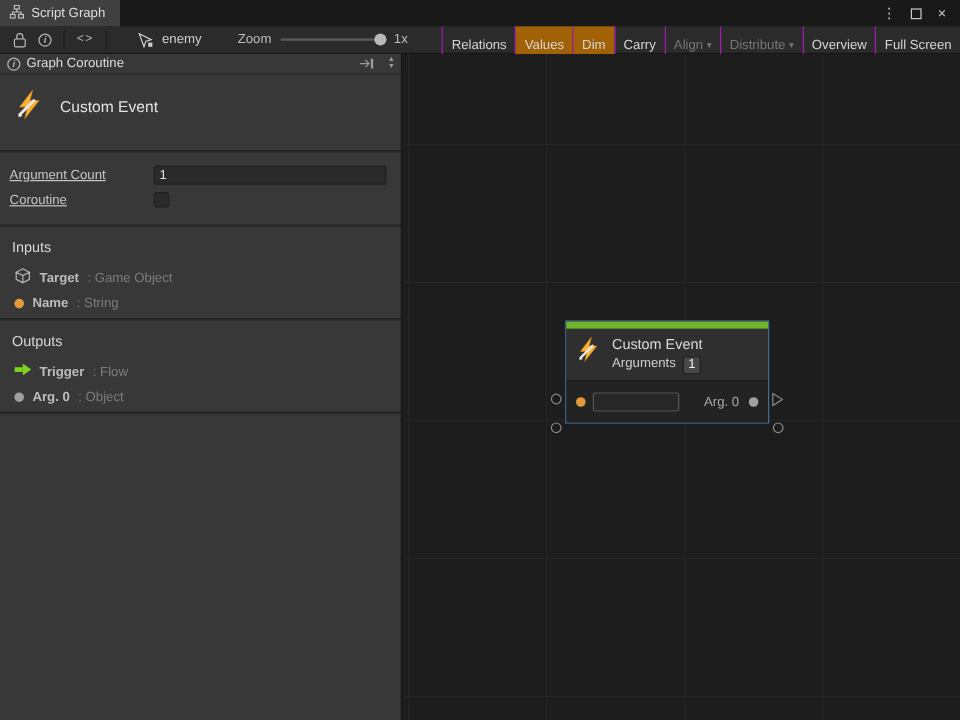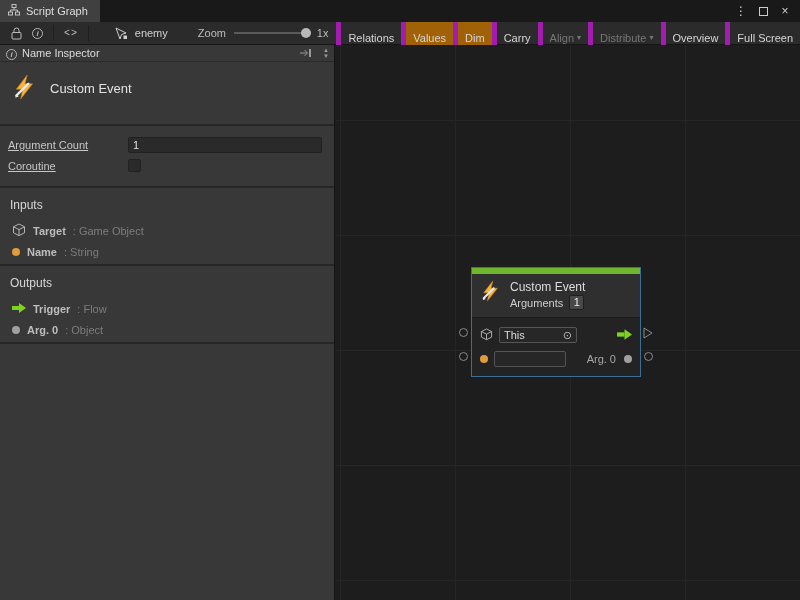--- a/index.html
+++ b/index.html
@@ -23,21 +23,21 @@
   .info-circle { width:11px; height:11px; border:1px solid #b5b5b5; border-radius:50%; font-size:8px; line-height:9px; text-align:center; color:#b5b5b5; font-style:italic; font-weight:bold; display:inline-block; }
   .code-ico { font-size:10px; letter-spacing:1px; color:#bdbdbd; font-family:"Liberation Mono", monospace; }
   .sep { width:1px; height:16px; background:#1f1f1f; margin:0 5px; }
   .graph-name { color:#d0d0d0; margin:0 4px 0 2px; }
   .zoom-label { color:#bdbdbd; margin-left:26px; }
   .slider { position:relative; width:88px; height:14px; margin:0 6px 0 8px; }
   .slider .track { position:absolute; top:6px; left:0; right:0; height:2px; background:#5a5a5a; }
   .slider .knob { position:absolute; top:2px; right:0; width:10px; height:10px; border-radius:50%; background:#b8b8b8; }
   .zoom-value { color:#bdbdbd; margin-right:8px; }
   .tb-buttons { margin-left:auto; display:flex; align-items:stretch; height:23px; }
-  .tbtn { display:flex; align-items:center; padding:16px 7px; color:#d6d6d6; border-left:5px solid #a21caf; white-space:nowrap; }
+  .tbtn { display:flex; align-items:center; padding:16px 7px; color:#d6d6d6; border-left:1px solid #a21caf; white-space:nowrap; }
   .tbtn.active { background:#a16207; }
   .tbtn.disabled { color:#767676; }
   .tbtn .dd { font-size:8px; margin-left:3px; }
 
   
   .inspector { position:absolute; top:45px; left:0; width:335px; bottom:0; background:#383838; border-right:1px solid #141414; }
   .insp-header { height:17px; display:flex; align-items:center; gap:5px; padding:0 2px 0 6px; background:#383838; border-bottom:1px solid #2a2a2a; }
   .insp-title { color:#dcdcdc; flex:0 0 auto; }
   .insp-header .spacer { flex:1; }
   .dock-ico { display:flex; align-items:center; padding:0 3px; }
@@ -68,21 +68,21 @@
     background-size:115px 115px;
     background-position:4px 75px;
   }
 
   
   .node-wrap { position:absolute; left:121px; top:222px; width:198px; height:110px; }
   .node { position:absolute; left:14px; top:0; width:170px; border:1px solid #3d6f96; background:#232323; }
   .node-strip { height:6px; background:#6fb62c; }
   .node-header { background:#2f2f2f; padding:5px 8px; display:flex; gap:8px; align-items:flex-start; }
   .node-title { font-size:12px; color:#dcdcdc; line-height:16px; }
-  .node-args { display:flex; align-items:flex-start; gap:6px; line-height:17px; color:#cfcfcf; }
+  .node-args { display:flex; align-items:flex-end; gap:6px; line-height:17px; color:#cfcfcf; }
   .args-box { min-width:15px; height:15px; background:#484848; border:1px solid #1e1e1e; border-radius:2px; color:#efefef; text-align:center; line-height:13px; padding:0 2px; }
   .node-body { background:#232323; border-top:1px solid #191919; padding:6px 8px; }
   .port-row { display:flex; align-items:center; gap:6px; height:22px; }
   .port-row + .port-row { margin-top:2px; }
   .this-field { width:78px; height:16px; background:#272727; border:1px solid #555555; border-radius:2px; display:flex; align-items:center; padding:0 4px; color:#dddddd; }
   .this-field .tgt { margin-left:auto; color:#bbbbbb; font-size:11px; line-height:11px; }
   .arg-input { width:72px; height:16px; background:#272727; border:1px solid #555555; border-radius:2px; color:#dddddd; font-size:11px; padding:0 4px; font-family:"Liberation Sans", sans-serif; outline:none; }
   .flex-sp { flex:1; }
   .arg-label { color:#a8a8a8; margin-right:2px; }
   .port-circle { position:absolute; width:9px; height:9px; border:1px solid #8a8a8a; border-radius:50%; background:transparent; }
@@ -151,21 +151,21 @@
         <span class="dd">▾</span>
       </span>
     <span class="tbtn">Overview</span>
     <span class="tbtn">Full Screen</span>
   </div>
 </div>
 
 <div class="inspector">
   <div class="insp-header">
     <span><span class="info-circle">i</span></span>
-    <span class="insp-title">Name Inspector</span>
+    <span class="insp-title">Graph Coroutine</span>
     <span class="spacer"></span>
     <span class="dock-ico">
       <svg width="13" height="10" viewBox="0 0 13 10">
           <path d="M1 5 H8 M5.5 2 L8.5 5 L5.5 8" fill="none" stroke="#9a9a9a"></path>
           <path d="M11 1 V9" stroke="#9a9a9a" stroke-width="2"></path>
         </svg>
     </span>
     <span class="scroll-arrows">
       <span>▲</span>
       <span>▼</span>
@@ -258,38 +258,20 @@
         <div>
           <div class="node-title">Custom Event</div>
           <div class="node-args">
             <span>Arguments</span>
             <span class="args-box">1</span>
           </div>
         </div>
       </div>
       <div class="node-body">
         <div class="port-row">
-          <span>
-            <svg width="13" height="13" viewBox="0 0 14 14">
-                <path d="M7 1 L12.5 3.8 L7 6.6 L1.5 3.8 Z M1.5 3.8 V9.8 L7 12.6 L12.5 9.8 V3.8 M7 6.6 V12.6" fill="none" stroke="#b5b5b5"></path>
-              </svg>
-          </span>
-          <span class="this-field">
-            <span>This</span>
-            <span class="tgt">⊙</span>
-          </span>
-          <span class="flex-sp"></span>
-          <span>
-            <svg width="15" height="11" viewBox="0 0 14 10">
-                <rect x="0" y="3" width="7" height="4" fill="#7ed321"></rect>
-                <polygon points="7,0 14,5 7,10" fill="#7ed321"></polygon>
-              </svg>
-          </span>
-        </div>
-        <div class="port-row">
           <span class="dot orange"></span>
           <input class="arg-input" type="text" value="" style="">
           <span class="flex-sp"></span>
           <span class="arg-label">Arg. 0</span>
           <span class="dot gray"></span>
         </div>
       </div>
     </div>
   </div>
 </div>

